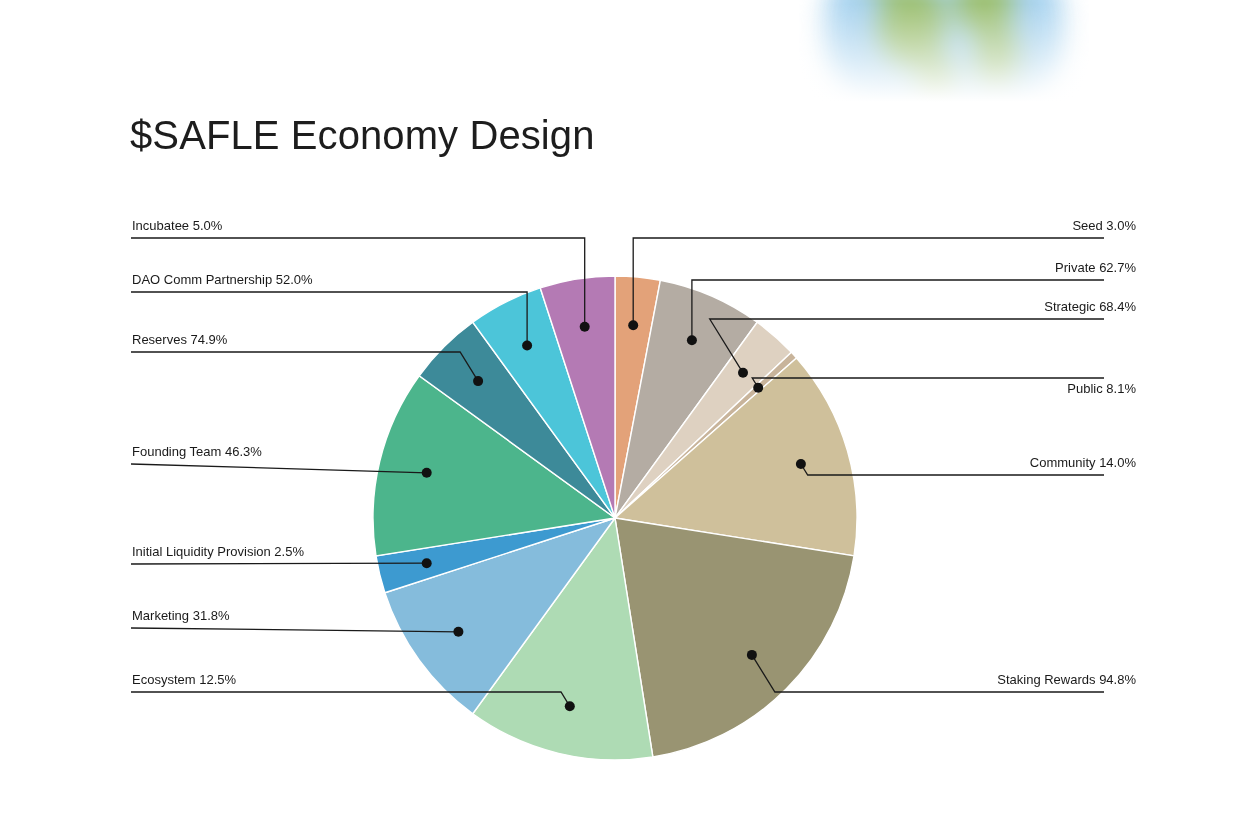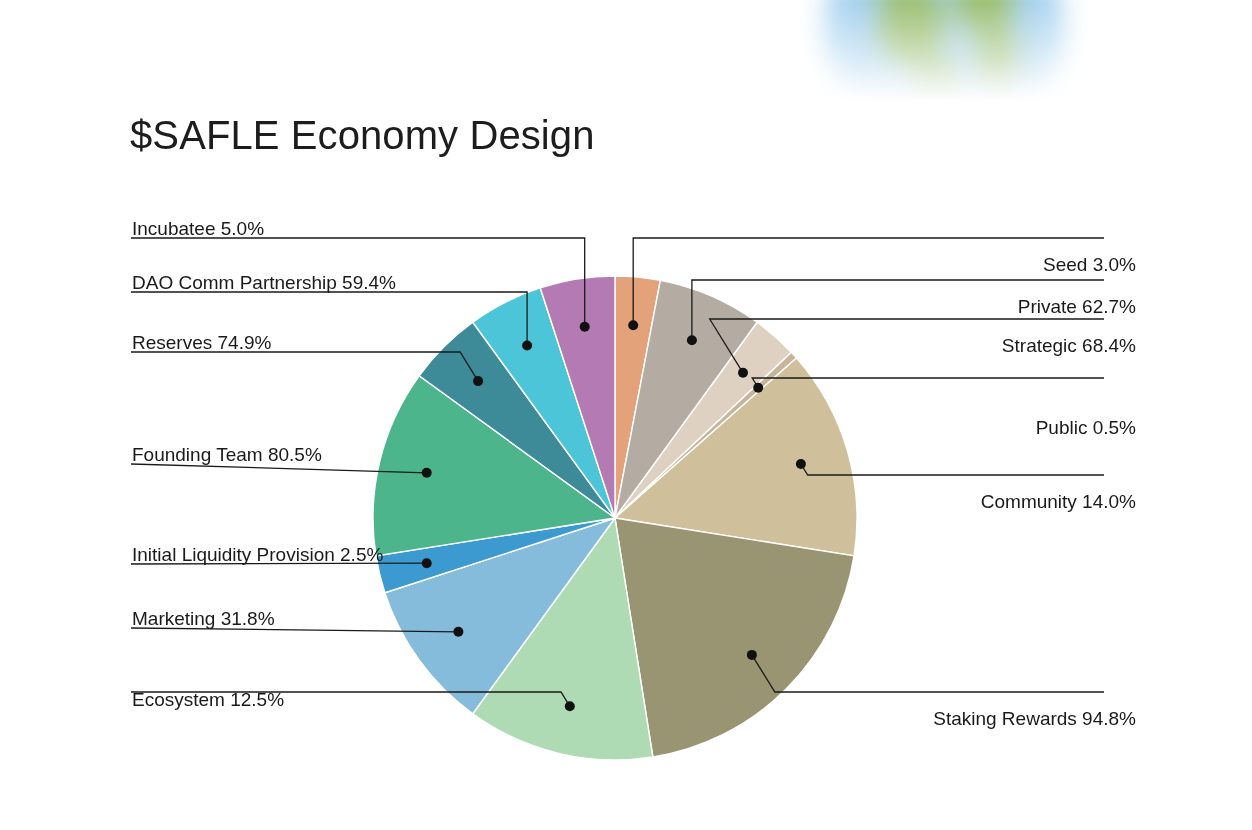--- a/index.html
+++ b/index.html
@@ -32,23 +32,23 @@
     position:absolute;left:0;top:0;width:290px;height:200px;
     background:linear-gradient(to bottom, rgba(255,255,255,0) 48%, rgba(255,255,255,.55) 76%, #fff 97%);
   }
   #chart-title{
     position:absolute;left:121px;top:113px;
     font-size:40px;font-weight:400;color:#1d1d1d;letter-spacing:.1px;
     white-space:nowrap;
   }
   #pie-svg{position:absolute;left:0;top:0;}
   .lbl{
-    position:absolute;font-size:19px;color:#1a1a1a;white-space:nowrap;line-height:1;
+    position:absolute;font-size:13px;color:#1a1a1a;white-space:nowrap;line-height:1;
   }
-  .lbl.right{text-align:right;margin-top:36px;}
+  .lbl.right{text-align:right;}
   .lbl.left{text-align:left;}
 </style>
 </head>
 <body>
 
 <div id="stage">
 
   <div class="globe-wrap">
     <div class="globe"></div>
     <div class="globe-fade"></div>
@@ -100,25 +100,25 @@
         <circle cx="417.7" cy="472.8" r="5" fill="#111111"></circle>
         <circle cx="469.1" cy="381.1" r="5" fill="#111111"></circle>
         <circle cx="518.1" cy="345.5" r="5" fill="#111111"></circle>
         <circle cx="575.7" cy="326.8" r="5" fill="#111111"></circle>
       </g>
   </svg>
 
   <div class="lbl right" style="right:157px;top:219px;">Seed 3.0%</div>
   <div class="lbl right" style="right:157px;top:261px;">Private 62.7%</div>
   <div class="lbl right" style="right:157px;top:300px;">Strategic 68.4%</div>
-  <div class="lbl right" style="right:157px;top:382px;">Public 0.5%</div>
+  <div class="lbl right" style="right:157px;top:382px;">Public 8.1%</div>
   <div class="lbl right" style="right:157px;top:456px;">Community 14.0%</div>
   <div class="lbl right" style="right:157px;top:673px;">Staking Rewards 94.8%</div>
 
   <div class="lbl left" style="left:123px;top:219px;">Incubatee 5.0%</div>
-  <div class="lbl left" style="left:123px;top:273px;">DAO Comm Partnership 59.4%</div>
+  <div class="lbl left" style="left:123px;top:273px;">DAO Comm Partnership 52.0%</div>
   <div class="lbl left" style="left:123px;top:333px;">Reserves 74.9%</div>
-  <div class="lbl left" style="left:123px;top:445px;">Founding Team 80.5%</div>
+  <div class="lbl left" style="left:123px;top:445px;">Founding Team 46.3%</div>
   <div class="lbl left" style="left:123px;top:545px;">Initial Liquidity Provision 2.5%</div>
   <div class="lbl left" style="left:123px;top:609px;">Marketing 31.8%</div>
-  <div class="lbl left" style="left:123px;top:673px;margin-top:17px;">Ecosystem 12.5%</div>
+  <div class="lbl left" style="left:123px;top:673px;">Ecosystem 12.5%</div>
 
 </div>
 
 </body></html>

